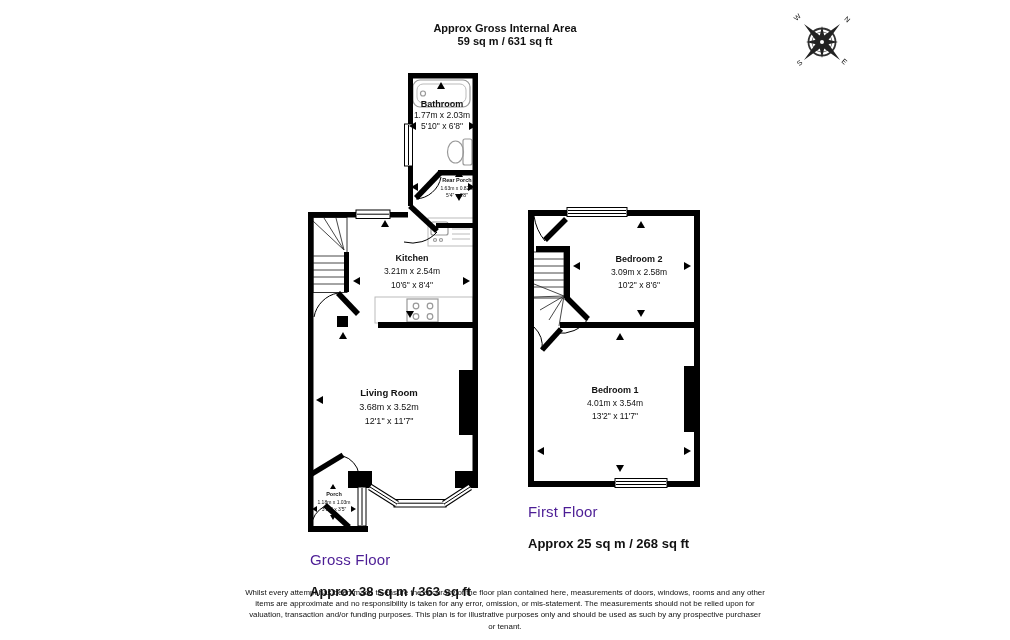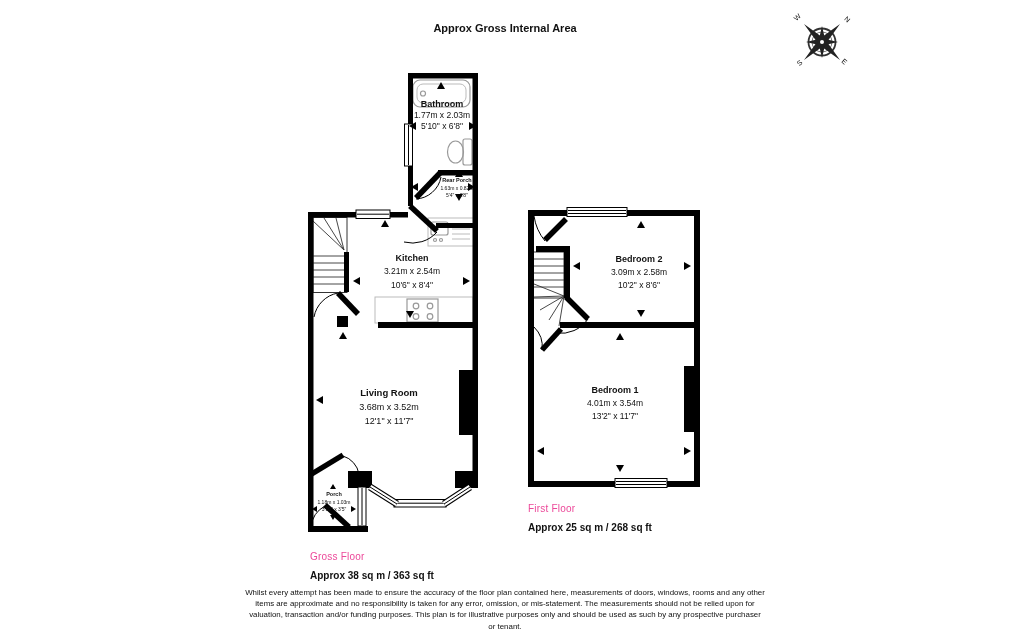--- a/index.html
+++ b/index.html
@@ -1,41 +1,42 @@
 <!DOCTYPE html>
 <html><head>
 <meta charset="utf-8">
 <style>
   html,body{margin:0;padding:0;background:#fff;}
   .page{position:relative;width:1010px;height:640px;background:#ffffff;overflow:hidden;
         font-family:"Liberation Sans",sans-serif;color:#111;}
   .abs{position:absolute;}
   .hdr{left:0;right:0;top:22px;text-align:center;font-size:11px;font-weight:bold;line-height:13px;}
-  .floor-title{font-size:10px;color:#ec4899;letter-spacing:.2px;}
-  .floor-area{font-size:10px;font-weight:bold;margin-top:8px;}
+  .floor-title{font-size:15px;color:#4c1d95;letter-spacing:.2px;}
+  .floor-area{font-size:13px;font-weight:bold;margin-top:16px;}
   .disclaimer{left:245px;top:587px;width:520px;text-align:center;font-size:7.9px;line-height:1.42;color:#111;}
   svg text{font-family:"Liberation Sans",sans-serif;fill:#111;}
   .room-name{font-weight:bold;}
   .wall{fill:#000;}
   .leaf{stroke:#000;stroke-width:5.5;}
   .arc{stroke:#000;stroke-width:1;fill:none;}
   .win{fill:#fff;stroke:#000;stroke-width:1;}
   .winline{stroke:#000;stroke-width:1;}
   .fix{fill:none;stroke:#999;stroke-width:1.2;}
   .fixlt{fill:none;stroke:#bbb;stroke-width:1;}
   .tread{stroke:#333;stroke-width:.9;}
   .tri{fill:#000;}
 </style>
 </head>
 <body>
 
 <div class="page">
 
   <div class="abs hdr">
     <div>Approx Gross Internal Area</div>
+    <div>59 sq m / 631 sq ft</div>
   </div>
 
   <svg class="abs" style="left:0;top:0" width="1010" height="640" viewBox="0 0 1010 640">
 
     <g>
       <circle cx="822" cy="42" r="13.5" fill="none" stroke="#333" stroke-width="1.8"></circle>
       <circle cx="822" cy="42" r="10" fill="none" stroke="#555" stroke-width=".8"></circle>
       <polygon fill="#222" points="840,24 827,42 840,60 822,47 804,60 817,42 804,24 822,37"></polygon>
       <polygon fill="#222" points="822,26 825,39 838,42 825,45 822,58 819,45 806,42 819,39"></polygon>
       <circle cx="822" cy="42" r="5" fill="#222"></circle>

